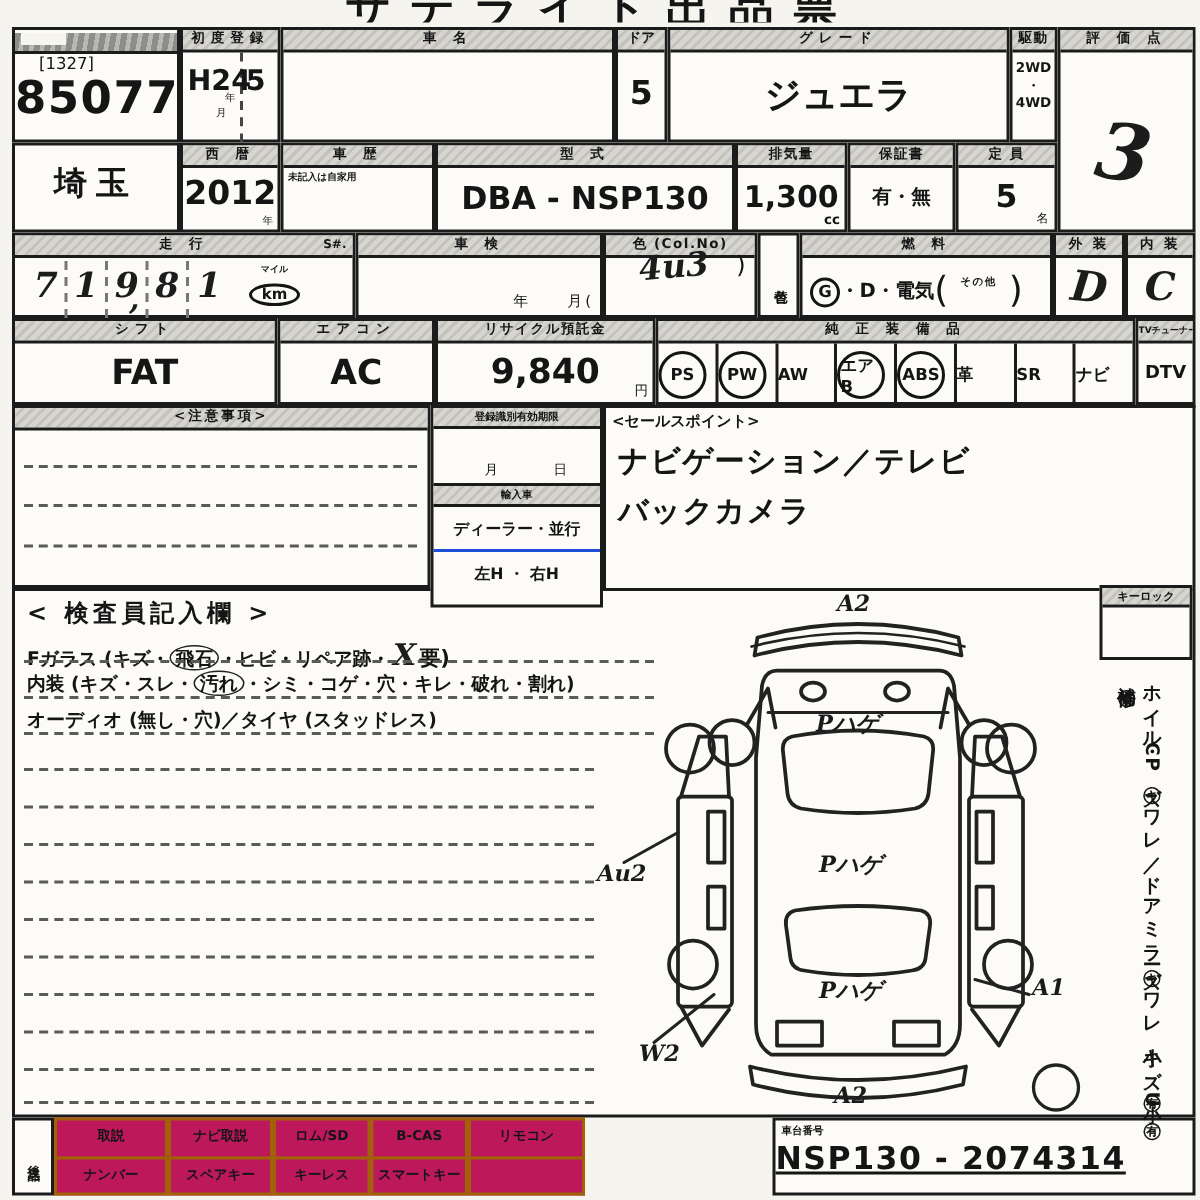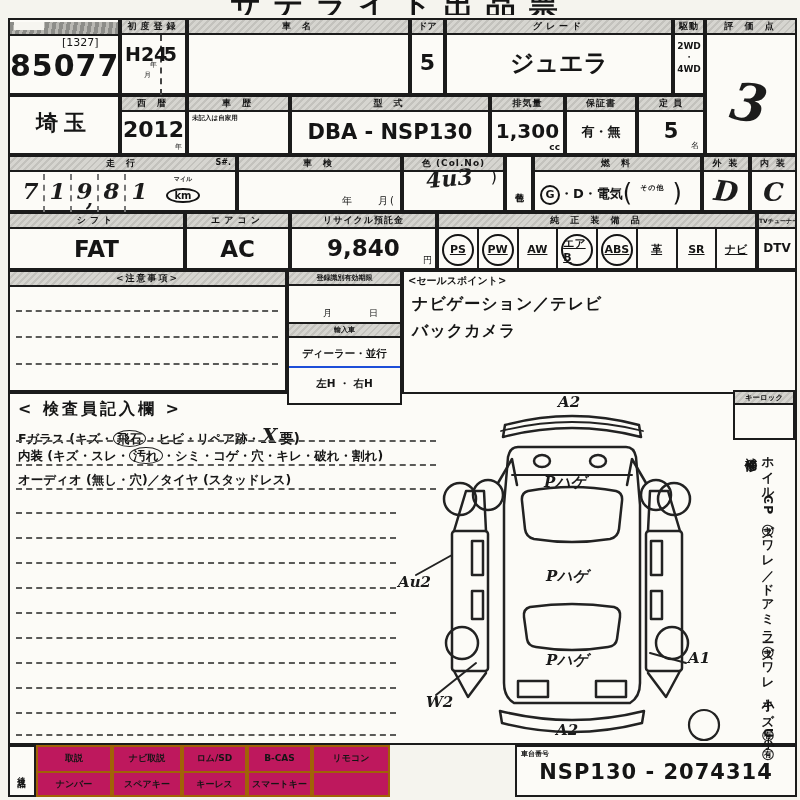--- a/index.html
+++ b/index.html
@@ -18,21 +18,21 @@
   .circword { border:1.5px solid #222; border-radius:50%; padding:0 3px; }
 
   
   #t-title { position:absolute; left:180px; top:0; width:440px; height:15px; overflow:hidden; text-align:center;}
   #t-title span { font-size:30px; font-weight:bold; letter-spacing:12px; display:inline-block; margin-top:-22px;}
 
   
   #c-lot { left:8px; top:18px; width:112px; height:77px; }
   #lot-band { height:14px; background:repeating-linear-gradient(100deg,#8d8d89 0 4px,#b9b8b3 4px 7px); border-bottom:2px solid #1b1b1b;}
   #lot-band i { display:block; width:30px; height:8px; background:#f6f5f0; margin:2px 0 0 4px;}
-  #lot-bracket { font-size:11px; padding-left:16px;margin-left:36px; }
+  #lot-bracket { font-size:11px; padding-left:16px; }
   #lot-no { font-size:30px; font-weight:bold; text-align:center; line-height:34px; letter-spacing:1px;}
   #c-firstreg { left:120px; top:18px; width:67px; height:77px; }
   #firstreg-vals { position:relative; height:46px; }
   #firstreg-y { position:absolute; left:3px; top:8px; font-size:19px; font-weight:bold;}
   #firstreg-m { position:absolute; right:8px; top:8px; font-size:19px; font-weight:bold;}
   #firstreg-div { position:absolute; left:60%; top:0; height:60px; border-left:2px dashed #444;}
   #firstreg-units { position:absolute; bottom:1px; width:100%; font-size:7px; }
   #c-carname { left:187px; top:18px; width:223px; height:77px; }
   #carname-val { font-size:24px; line-height:56px; }
   #c-door { left:410px; top:18px; width:35px; height:77px; }
@@ -93,41 +93,41 @@
   
   #c-shift { left:8px; top:212px; width:177px; height:58px; }
   #shift-val { font-size:23px; line-height:40px; }
   #c-aircon { left:185px; top:212px; width:105px; height:58px; }
   #aircon-val { font-size:23px; line-height:40px; }
   #c-recycle { left:290px; top:212px; width:147px; height:58px; }
   #recycle-val { font-size:23px; line-height:38px; }
   #recycle-unit { position:absolute; right:3px; bottom:1px; font-size:9px;}
   #c-equip { left:437px; top:212px; width:320px; height:58px; }
   #equip-cells { display:flex; height:41px; }
-  .eq { flex:1; border-right:2px solid #1b1b1b; display:flex; align-items:center; justify-content:center;
-        font-size:11px; font-weight:bold;text-decoration:underline; }
+  .eq { flex:1; border-right:2px solid #1b1b1b; display:flex; align-items:center; justify-content:flex-start;
+        font-size:11px; font-weight:bold; }
   .eq:last-child { border-right:none;}
   .eq .circ { width:32px; height:32px; font-size:11px;}
   #c-dtv { left:757px; top:212px; width:40px; height:58px; }
   #c-dtv .band { font-size:6px; letter-spacing:0;}
   #dtv-val { font-size:12px; line-height:38px; }
 
   
   #c-notes { left:8px; top:270px; width:279px; height:122px; }
   #c-notes .band { letter-spacing:2px;}
   #c-regvalid { left:287px; top:270px; width:115px; height:135px; z-index:3;}
   #c-regvalid .band { font-size:7px; letter-spacing:0; height:14px; line-height:12px;}
   #regvalid-md { height:38px; position:relative; border-bottom:2px solid #1b1b1b;}
   #regvalid-md span { position:absolute; bottom:2px; right:8px; font-size:9px; letter-spacing:14px;}
   #import-band { height:13px; line-height:11px;}
   #dealer-row { height:30px; font-size:10.5px; font-weight:bold; text-align:center; line-height:30px; border-bottom:2px solid #1d4ed8;}
   #handle-row { height:32px; font-size:10.5px; font-weight:bold; text-align:center; line-height:30px;}
   #c-sales { left:402px; top:270px; width:395px; height:122px; border-bottom:none;}
   #sales-label { font-size:10px; font-weight:bold; padding:2px 0 0 4px;}
-  #sales-items div { font-size:16px; font-weight:bold; padding:6px 0 0 8px; letter-spacing:1px;}
+  #sales-items div { font-size:20px; font-weight:bold; padding:6px 0 0 8px; letter-spacing:1px;}
 
   
   #c-insp { left:8px; top:392px; width:789px; height:353px; }
   #insp-header { position:absolute; left:8px; top:5px; font-size:16px; font-weight:bold; letter-spacing:3px;}
   .insp-line { position:absolute; left:8px; font-size:12.5px; font-weight:bold; white-space:nowrap;}
   #insp-l1 { top:30px; } #insp-l2 { top:54px; } #insp-l3 { top:78px; }
   #l1-hand { font-size:20px; padding:0 2px;}
   #l1-post { font-size:14px; }
 
   
@@ -151,21 +151,21 @@
            font-size:12.5px; font-weight:bold; letter-spacing:1px; z-index:3;}
 
   
   #bs-label { left:8px; top:745px; width:28px; height:52px; }
   #bs-label span { writing-mode:vertical-rl; font-size:8.5px; font-weight:bold; display:block; margin:3px auto; text-align:center; height:44px; letter-spacing:2px;}
   .bcell { position:absolute; border:2px solid #a16207; background:#be185d; font-size:9px; font-weight:bold;
            text-align:center; line-height:22px; overflow:hidden;}
   #c-regno { left:390px; top:745px; width:125px; height:52px; }
   .boxlabel { font-size:7px; font-weight:bold; padding:2px 0 0 4px; text-align:left; }
   #c-chassis { left:515px; top:745px; width:282px; height:52px; }
-  #chassis-val { font-size:21px; font-weight:bold; text-align:center; letter-spacing:1px; line-height:26px;}
+  #chassis-val { font-size:21px; font-weight:bold; letter-spacing:1px; line-height:26px;text-decoration:underline;}
 </style>
 </head>
 <body>
 
 <div class="sheet">
 
   <div id="t-title"><span>サテライト出品票</span></div>
 
   <div class="cell" id="c-lot">
     <div id="lot-band">

